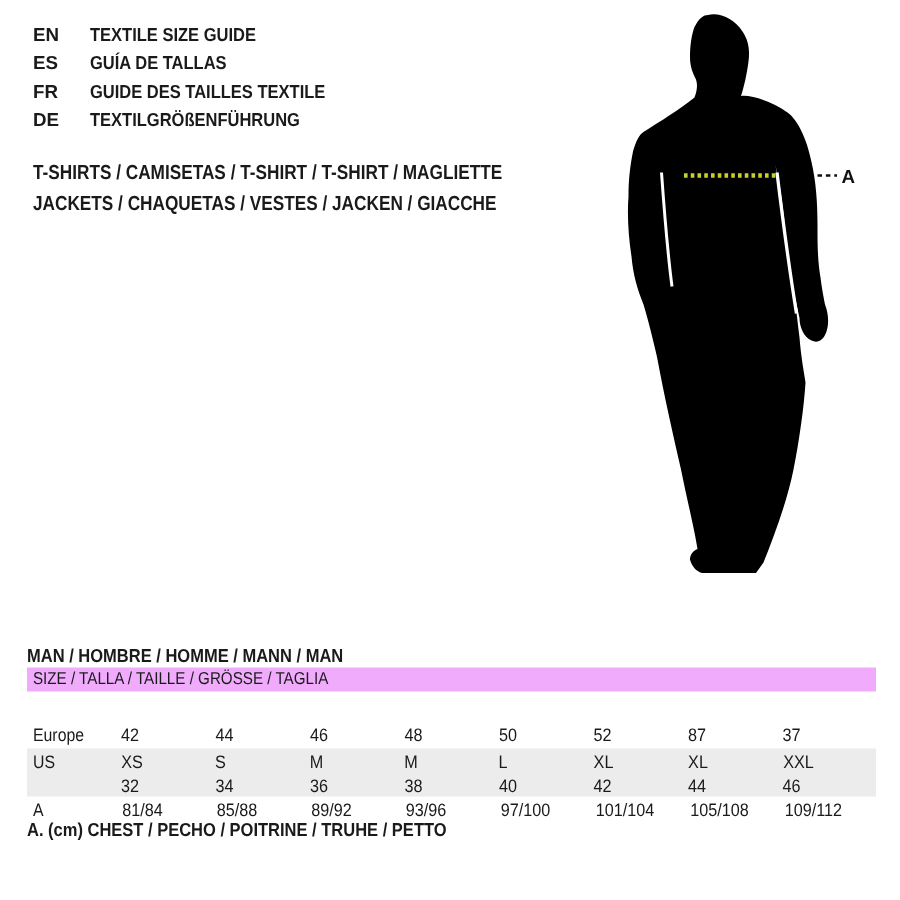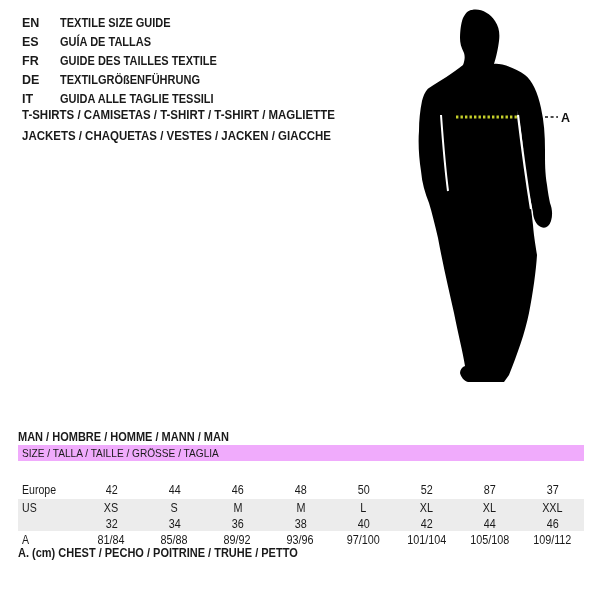--- a/index.html
+++ b/index.html
@@ -26,21 +26,21 @@
 
   
   .size-table{left:18px;top:445px;width:566px;font-size:12px;}
   .trow{display:grid;grid-template-columns:62px repeat(8,1fr);align-items:center;}
   .thead{display:block;background:#f0abfc;height:16px;line-height:16px;padding-left:4px;font-size:11.5px;}
   .r-europe{height:19px;margin-top:19px;}
   .r-us{height:17px;background:#ececec;}
   .r-blank{height:15px;background:#ececec;}
   .r-a{height:18px;}
   .tlabel{padding-left:4px;text-align:left;}
-  .tval{text-align:center;}
+  .tval{}
 
   .fig-svg{left:405px;top:3px;}
 </style>
 </head>
 <body>
 
 <div class="abs lang-block">
   <div class="lang-row">
     <span class="lang-code">EN</span>
     <span class="squeeze">TEXTILE SIZE GUIDE</span>
@@ -49,24 +49,20 @@
     <span class="lang-code">ES</span>
     <span class="squeeze">GUÍA DE TALLAS</span>
   </div>
   <div class="lang-row">
     <span class="lang-code">FR</span>
     <span class="squeeze">GUIDE DES TAILLES TEXTILE</span>
   </div>
   <div class="lang-row">
     <span class="lang-code">DE</span>
     <span class="squeeze">TEXTILGRÖßENFÜHRUNG</span>
-  </div>
-  <div class="lang-row">
-    <span class="lang-code">IT</span>
-    <span class="squeeze">GUIDA ALLE TAGLIE TESSILI</span>
   </div>
 </div>
 
 <div class="abs cat-block">
   <div><span class="squeeze" style="transform:scaleX(0.85);">T-SHIRTS / CAMISETAS / T-SHIRT / T-SHIRT / MAGLIETTE</span></div>
   <div><span class="squeeze" style="transform:scaleX(0.85);">JACKETS / CHAQUETAS / VESTES / JACKEN / GIACCHE</span></div>
 </div>
 
 <svg class="abs fig-svg" width="180" height="392" viewBox="0 0 180 392">
   <path d="M67,7

